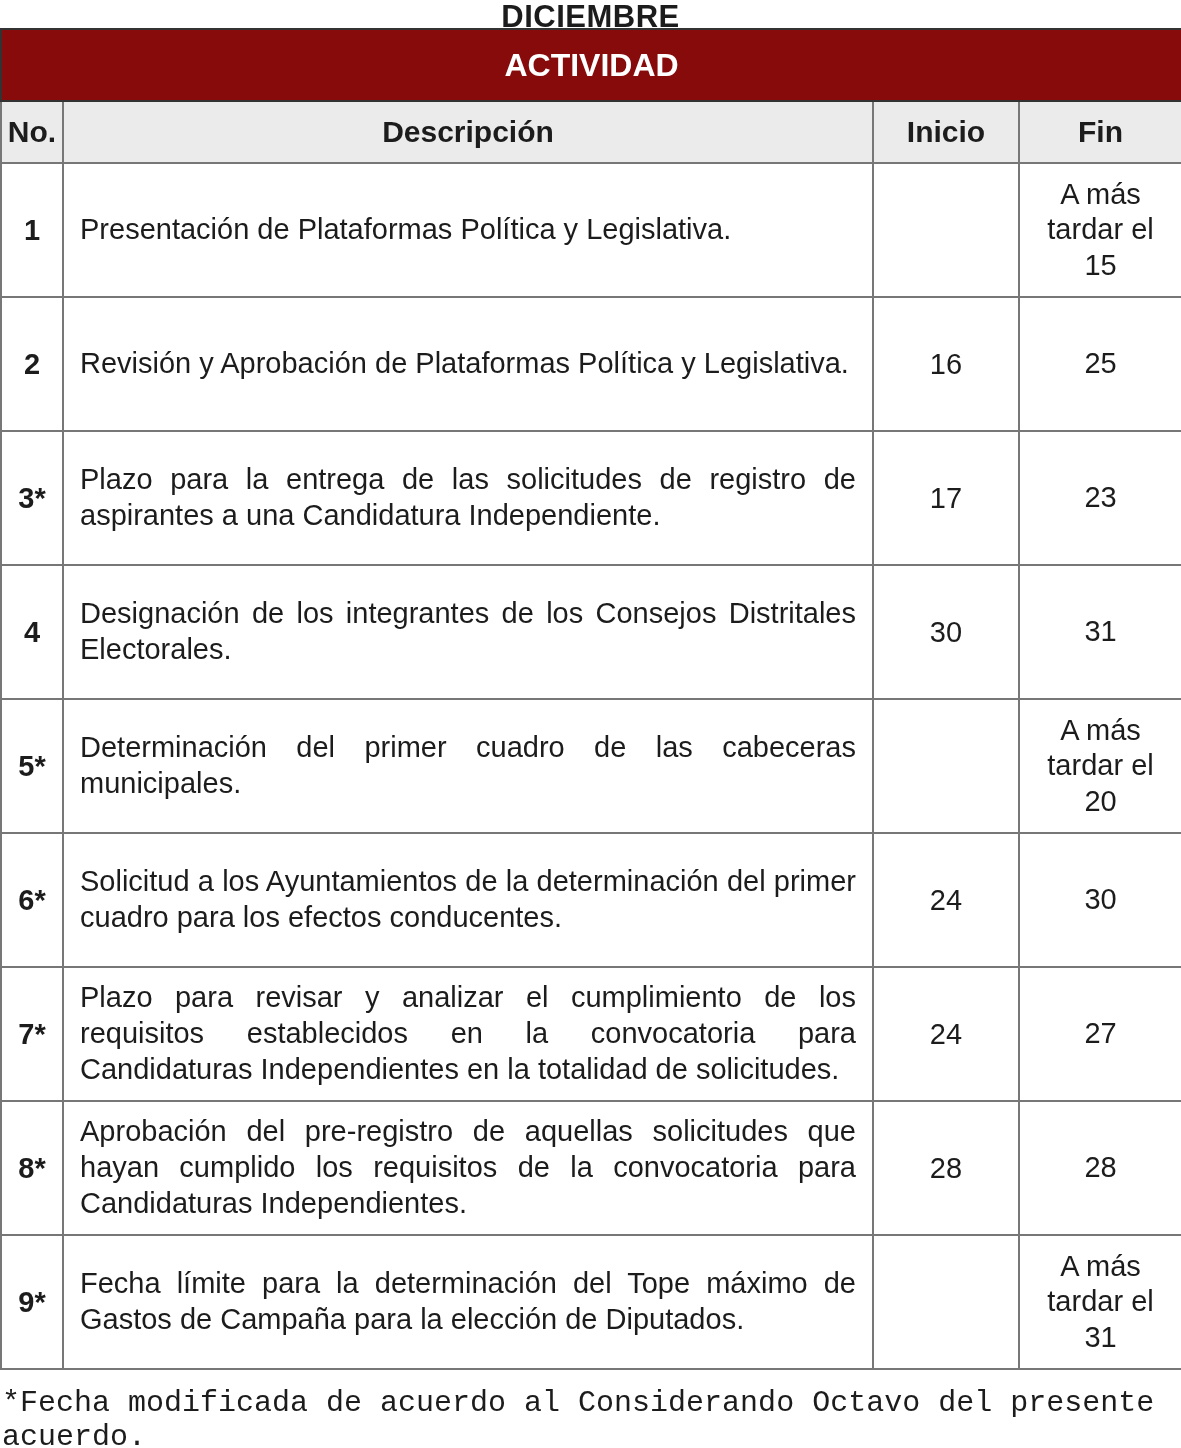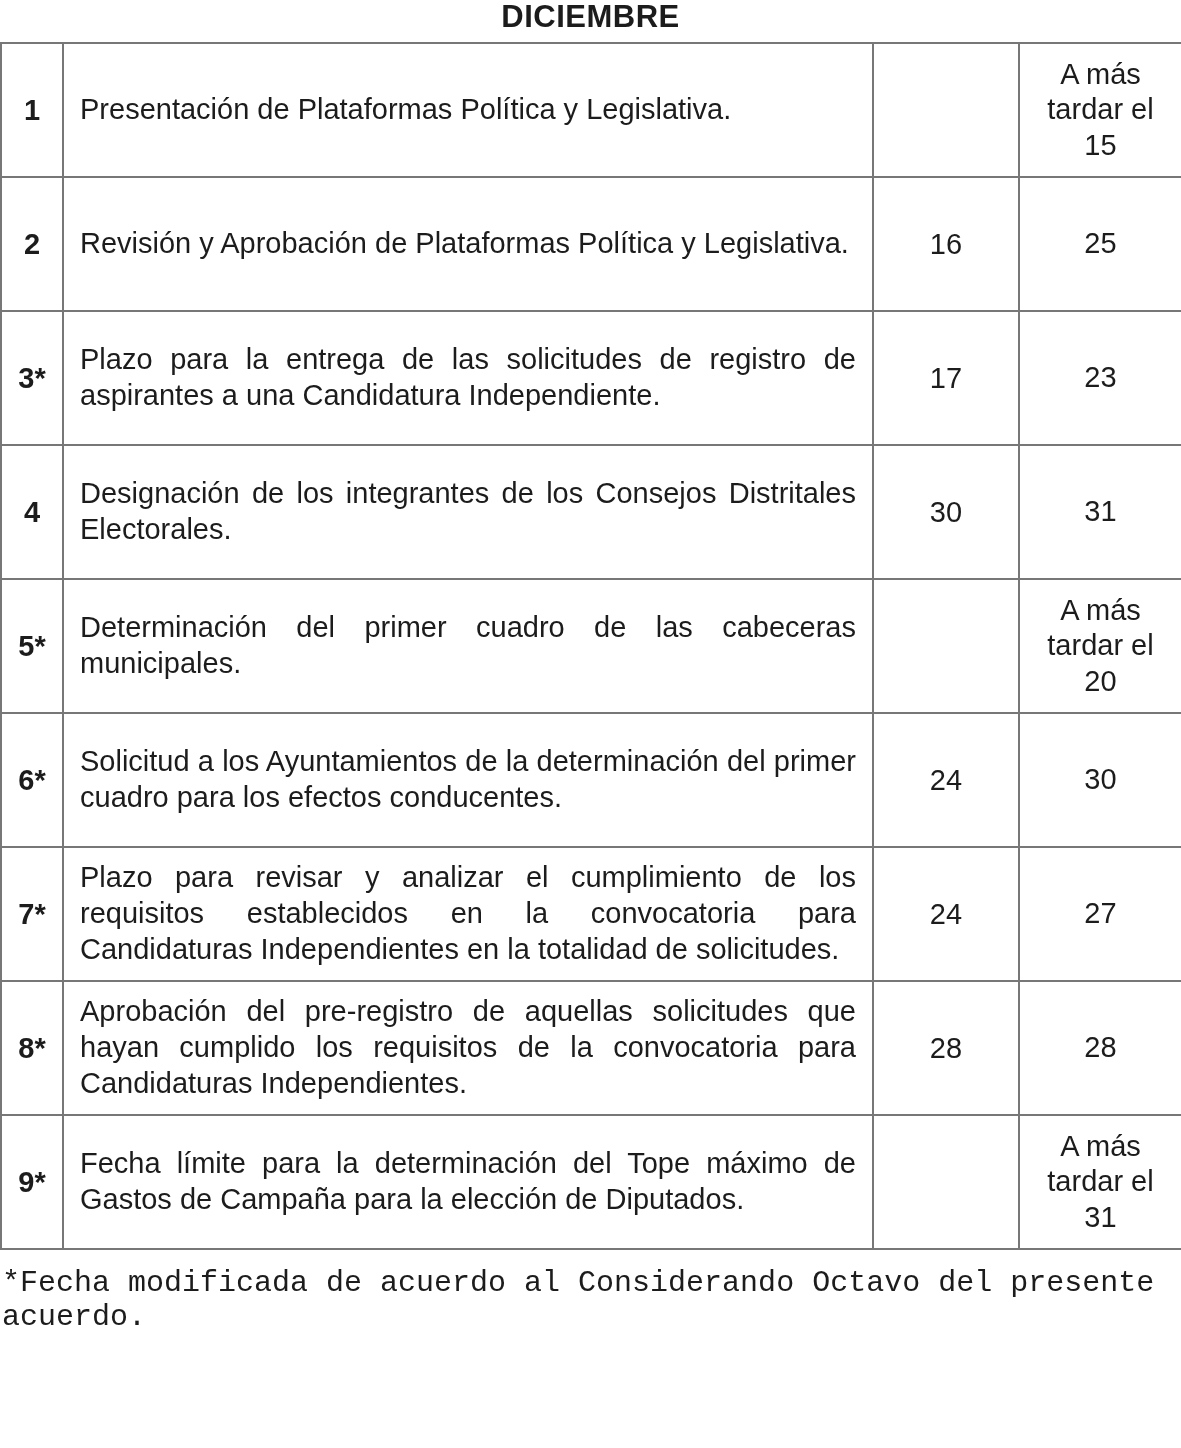--- a/index.html
+++ b/index.html
@@ -15,21 +15,21 @@
   body{
     width:1181px;
     font-family:"Liberation Sans","DejaVu Sans",sans-serif;
     color:var(--text);
   }
   .page-title{
     text-align:center;
     font-weight:bold;
     font-size:31px;
     line-height:34px;
-    height:42px;
+    height:28px;
     letter-spacing:0.5px;
     border-radius:8px;
   }
   table.activity-table{
     width:1181px;
     border-collapse:collapse;
     table-layout:fixed;
     border:2px solid var(--outer-border);
   }
   col.c-no{width:62px;}
@@ -92,20 +92,29 @@
 
 <table class="activity-table">
   <colgroup>
     <col class="c-no">
       <col class="c-desc">
       <col class="c-inicio">
       <col class="c-fin">
   </colgroup>
   <tbody>
     <tr>
+      <td class="band-cell" colspan="4">ACTIVIDAD</td>
+    </tr>
+    <tr>
+      <th>No.</th>
+      <th>Descripción</th>
+      <th>Inicio</th>
+      <th>Fin</th>
+    </tr>
+    <tr>
       <td class="cell-no">1</td>
       <td class="cell-desc">Presentación de Plataformas Política y Legislativa.</td>
       <td class="cell-num"></td>
       <td class="cell-fin">A más tardar el 15</td>
     </tr>
     <tr>
       <td class="cell-no">2</td>
       <td class="cell-desc">Revisión y Aprobación de Plataformas Política y Legislativa.</td>
       <td class="cell-num">16</td>
       <td class="cell-fin">25</td>

